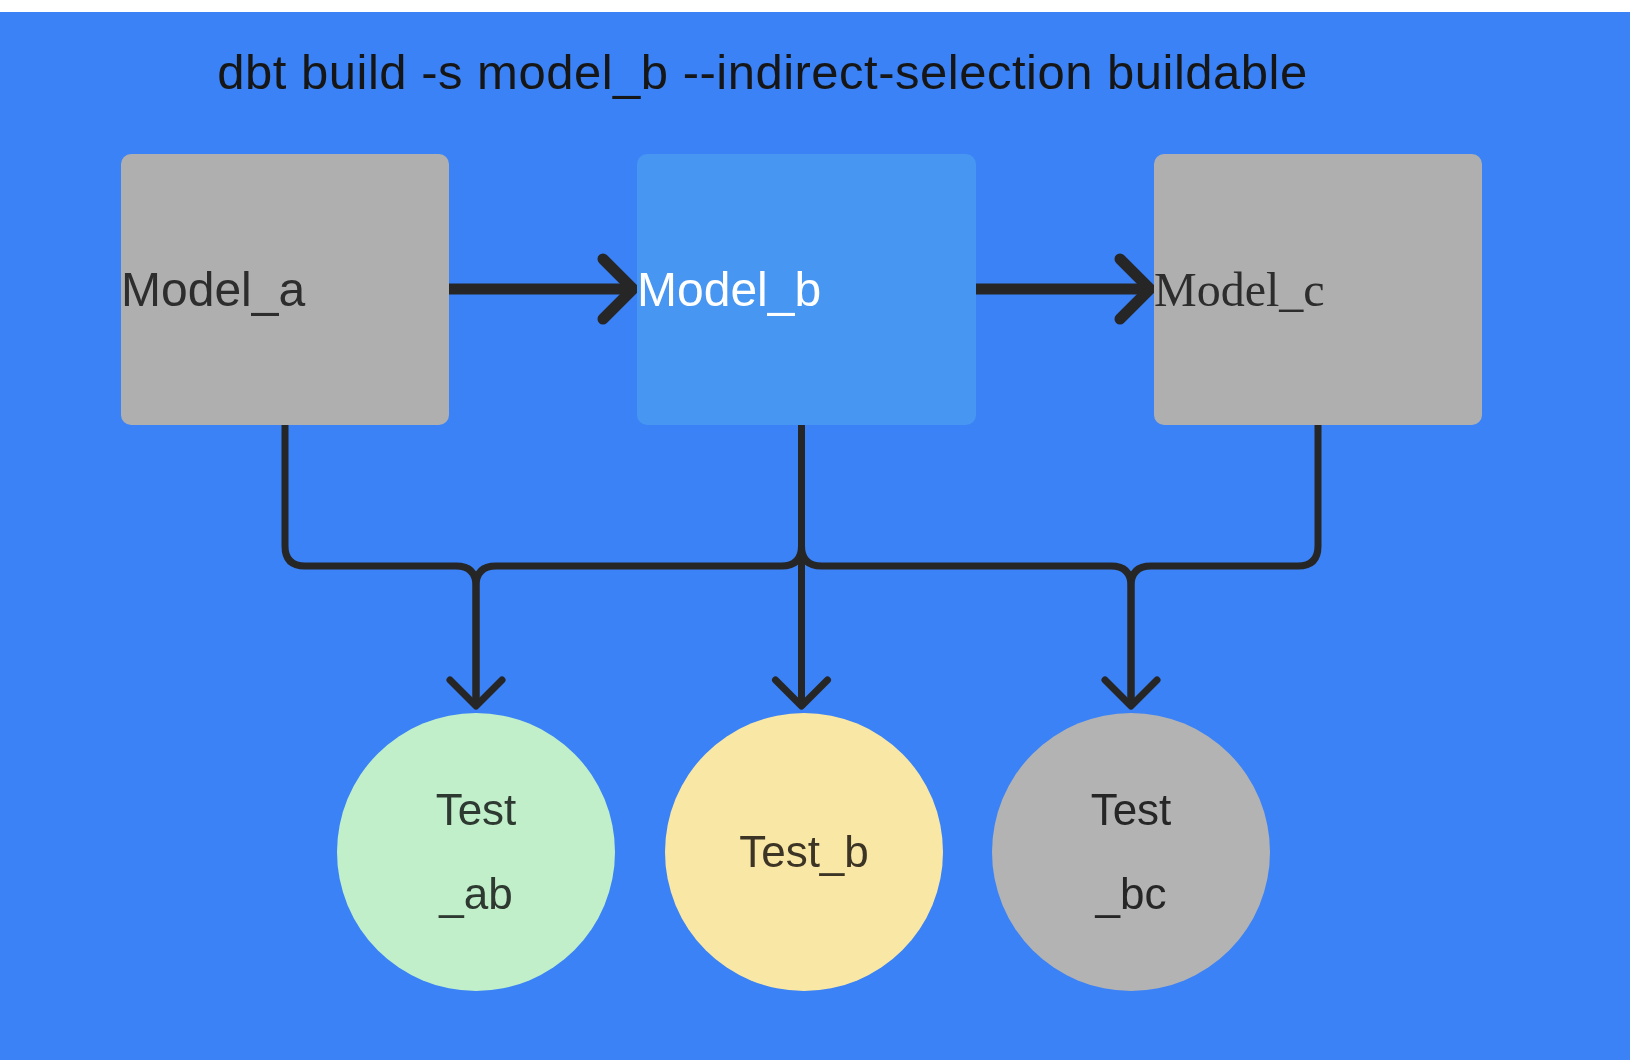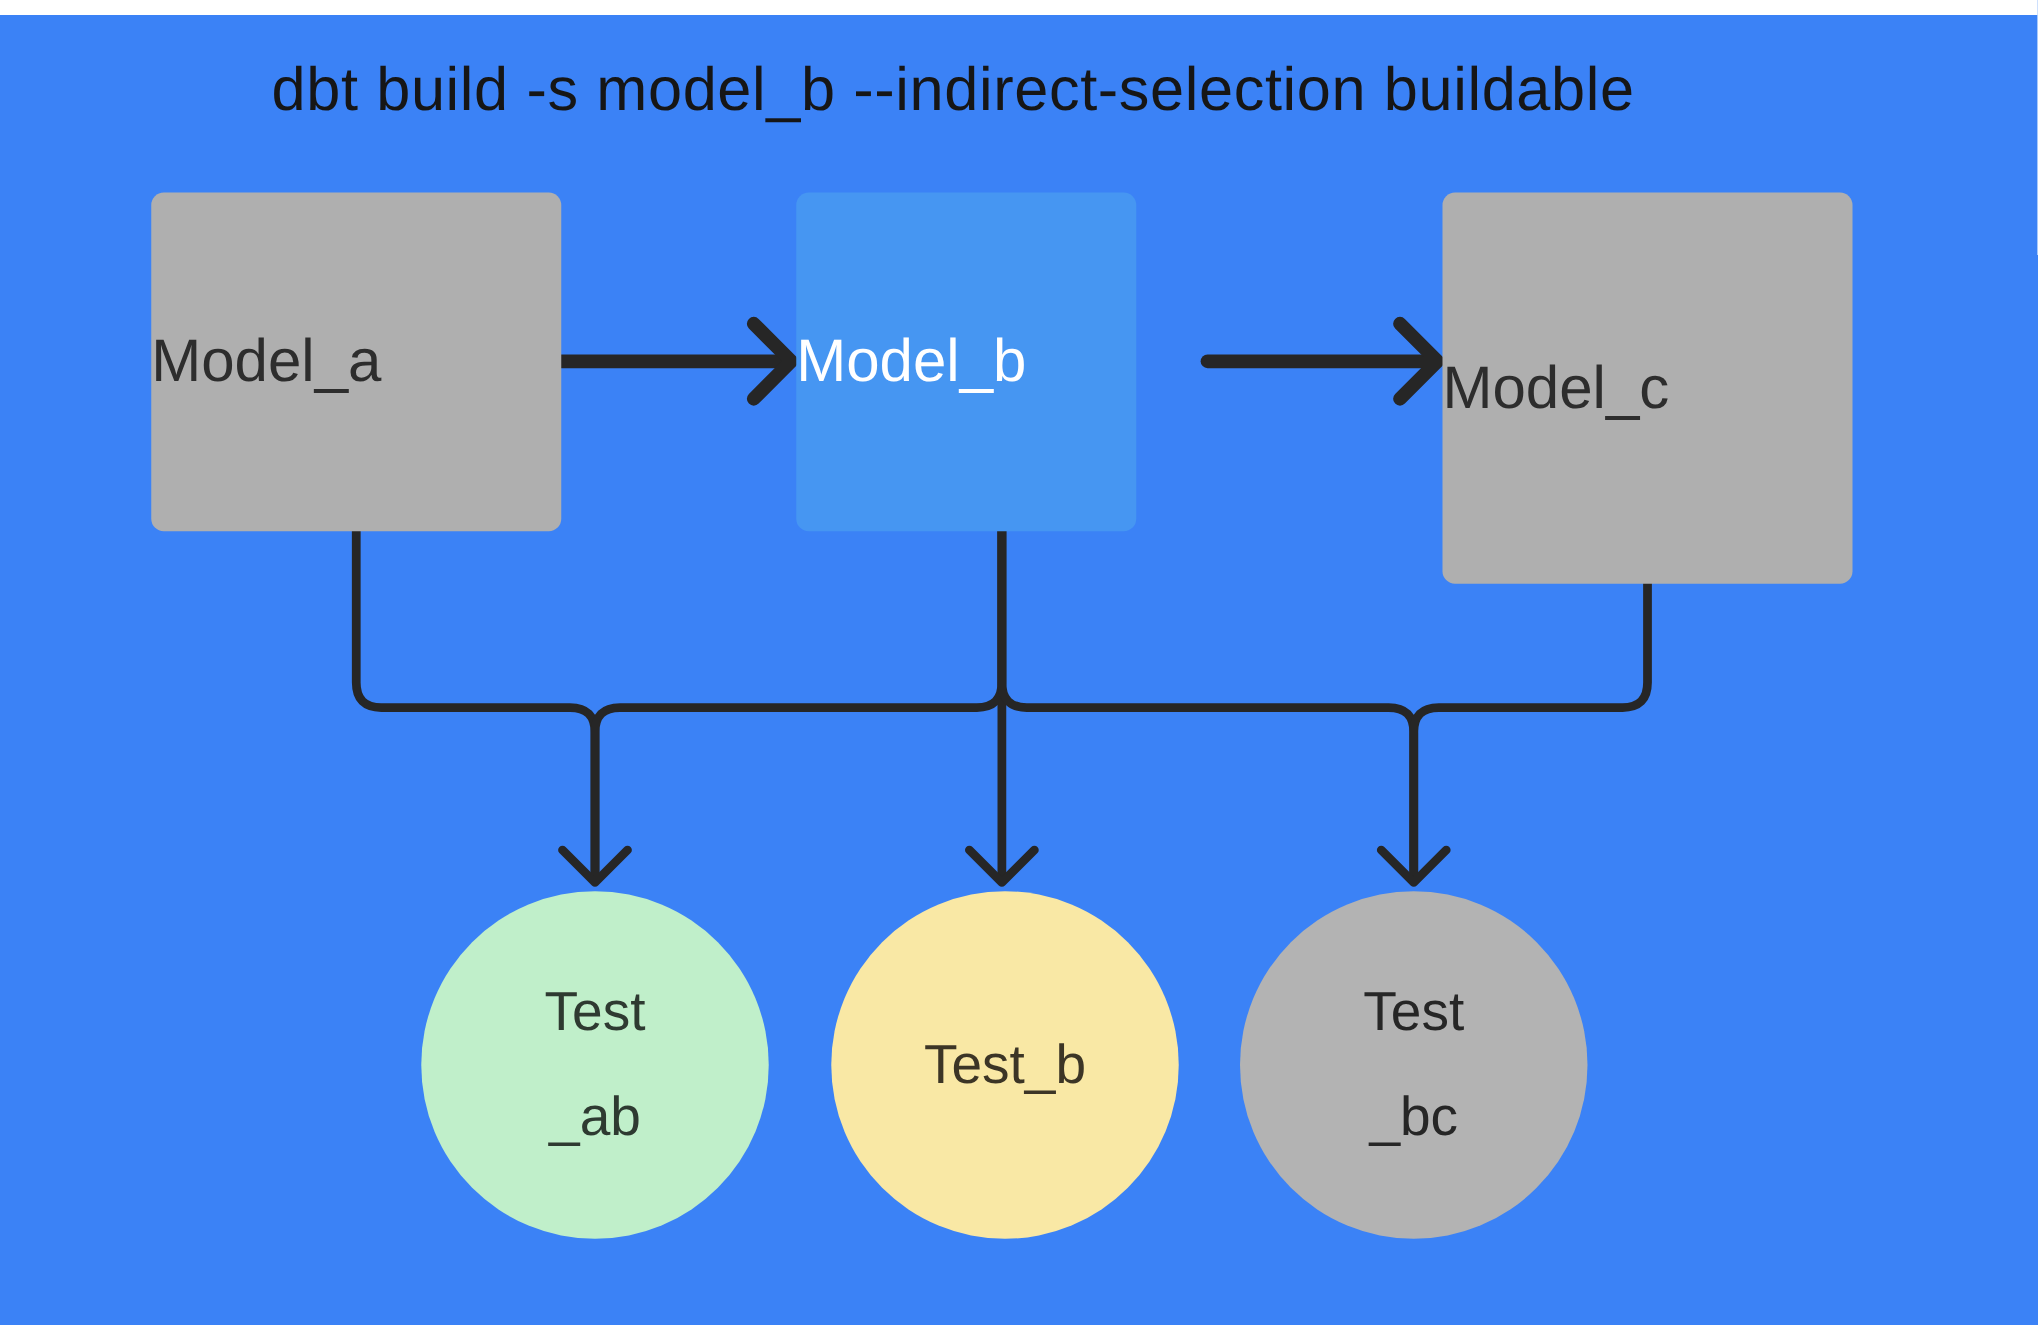--- a/index.html
+++ b/index.html
@@ -34,22 +34,22 @@
     position:absolute;
     width:278px;height:278px;border-radius:50%;
     display:flex;flex-direction:column;align-items:center;justify-content:center;
     font-size:44px;font-weight:500;line-height:84px;text-align:center;
   }
   .node-test span:empty{display:none;}
   .test-green{background:#c0efca;color:#2e3a31;}
   .test-yellow{background:#f9e8a5;color:#3c3526;}
   .test-gray{background:#b3b3b3;color:#262626;}
   #model-a{left:121px;top:142px;width:328px;height:271px;}
-  #model-b{left:637px;top:142px;width:272px;height:271px;}
-  #model-c{left:1154px;top:142px;width:328px;height:313px;}
+  #model-b{left:637px;top:142px;width:339px;height:271px;}
+  #model-c{left:1154px;top:142px;width:328px;height:271px;font-family:Liberation Serif, serif;}
   #test-ab{left:337px;top:701px;}
   #test-b{left:665px;top:701px;justify-content:center;}
   #test-bc{left:992px;top:701px;}
 </style>
 </head>
 <body>
 
 <div class="stage">
 
   <div class="diagram-title">dbt build -s model_b --indirect-selection buildable</div>

